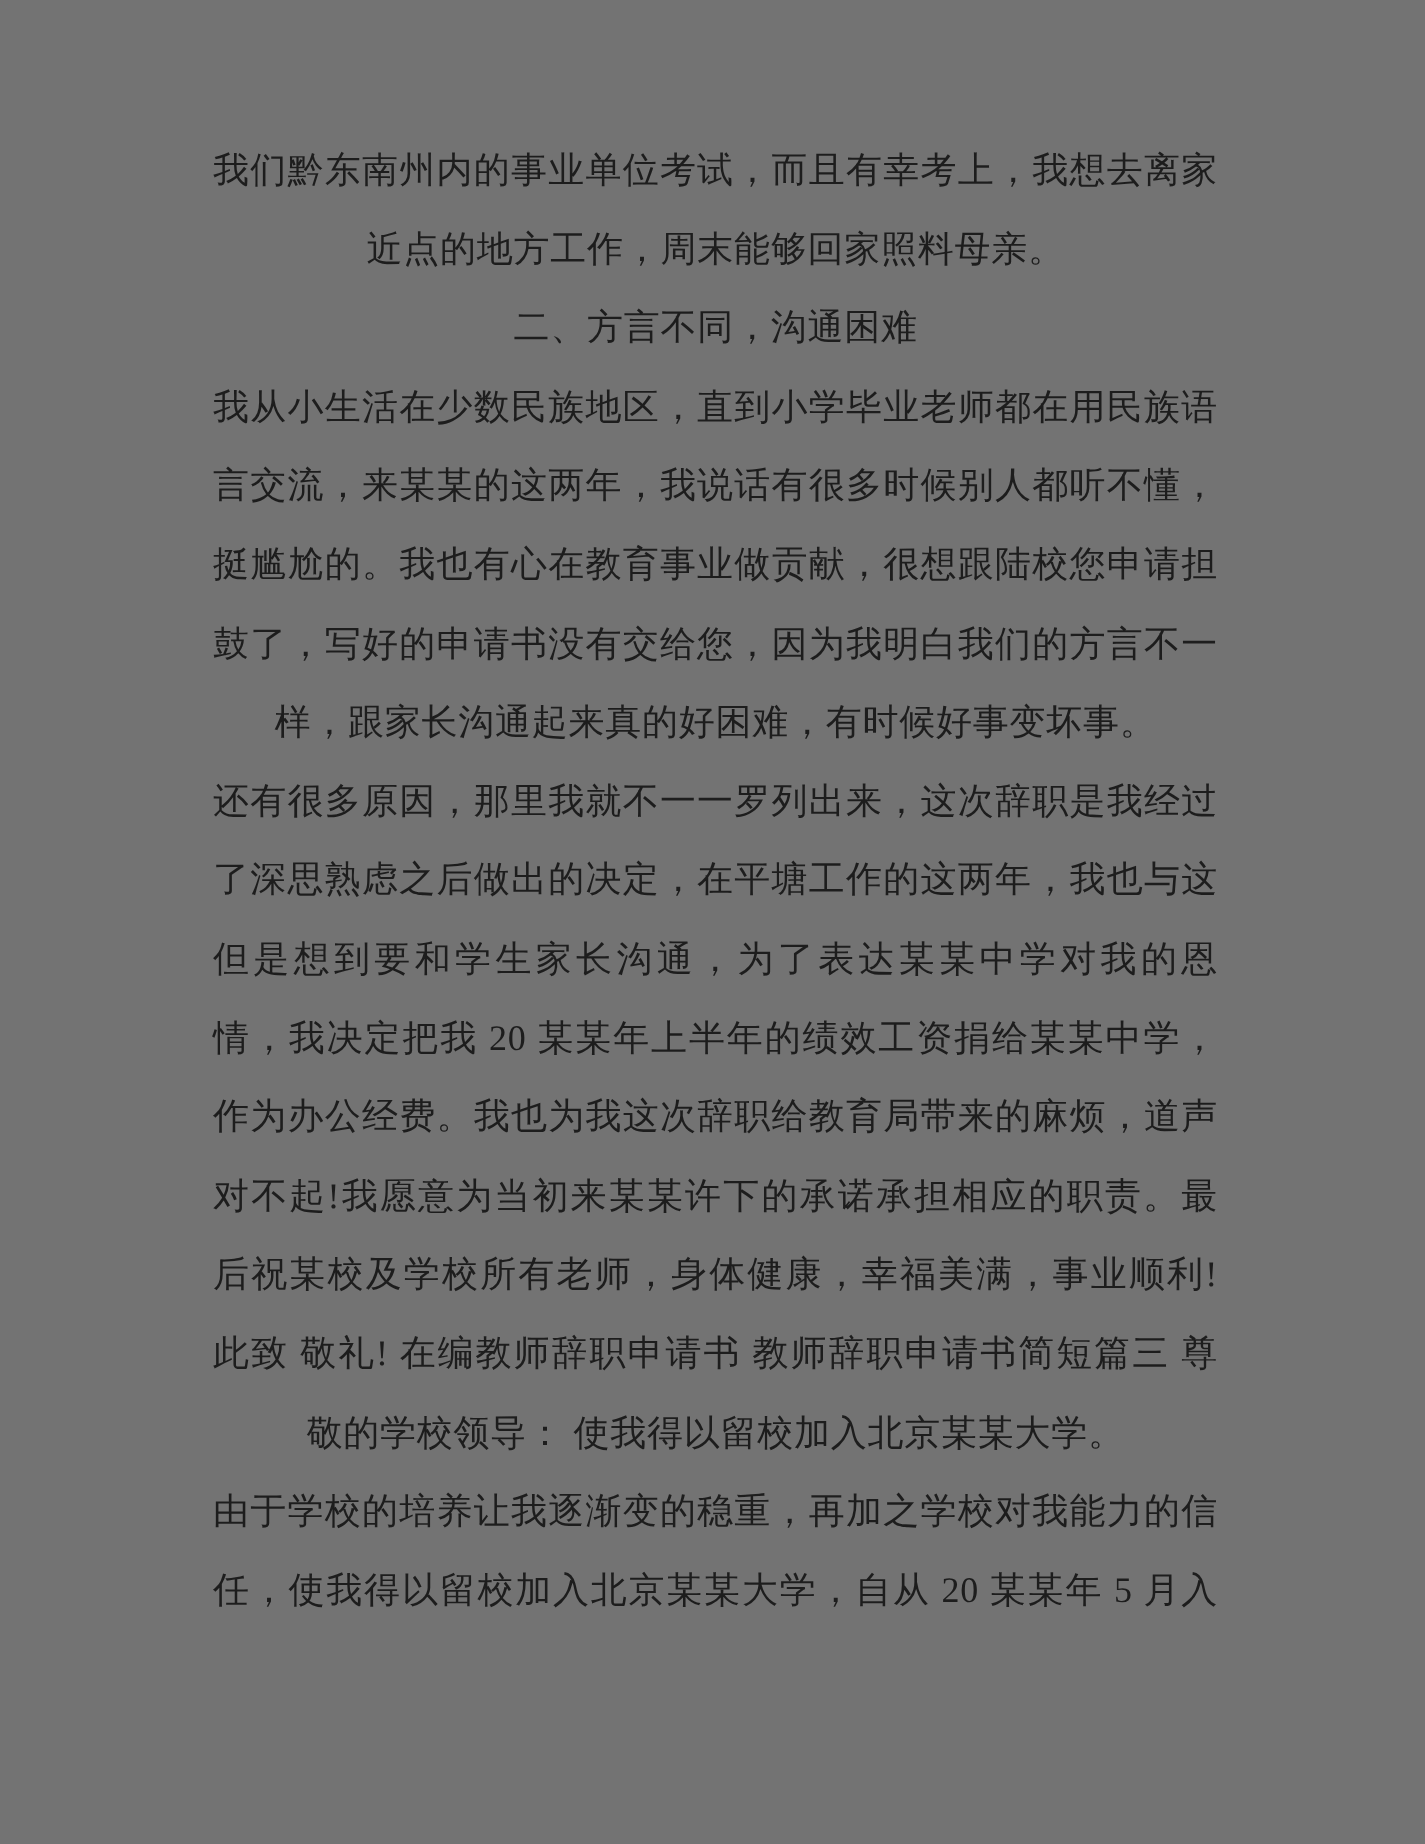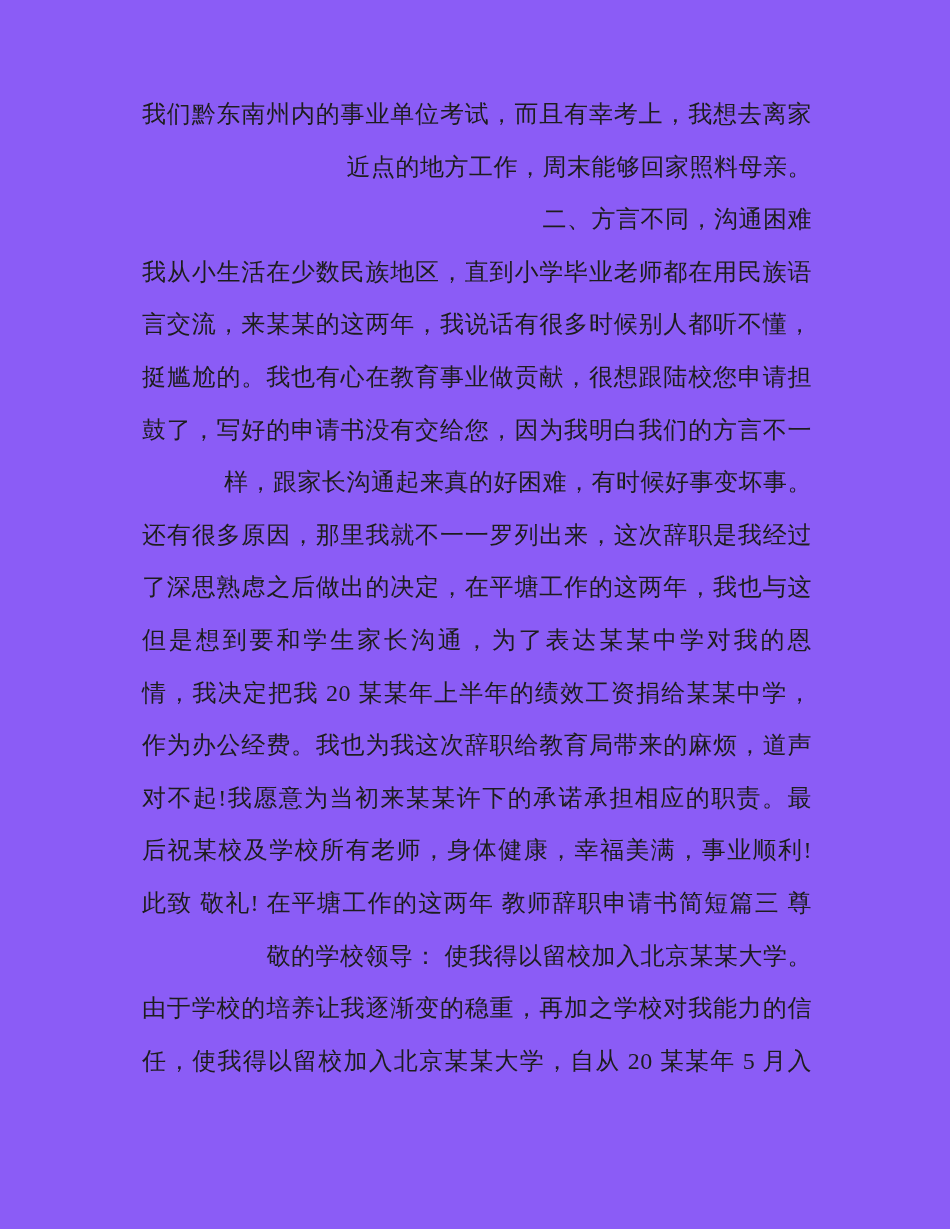--- a/index.html
+++ b/index.html
@@ -4,37 +4,37 @@
 <style>
   html, body {
     margin: 0;
     padding: 0;
     background: #ffffff;
   }
   .page {
     position: relative;
     width: 950px;
     height: 1229px;
-    background: #8b5cf6;
+    background: #737373;
     overflow: hidden;
   }
   .doc {
     position: absolute;
     left: 142px;
     top: 88px;
     width: 670px;
     font-family: "Liberation Serif", "DejaVu Serif", serif;
     font-size: 24px;
     color: #1d1d1d;
     -webkit-font-smoothing: antialiased;
   }
   .line {
     height: 52.6px;
     line-height: 52.6px;
-    text-align: right;
+    text-align: center;
     letter-spacing: 0.5px;
   }
   .line.just {
     text-align: justify;
     text-align-last: justify;
   }
 </style>
 </head>
 <body>
 
@@ -48,18 +48,18 @@
       <div class="line just">挺尴尬的。我也有心在教育事业做贡献，很想跟陆校您申请担</div>
       <div class="line just">鼓了，写好的申请书没有交给您，因为我明白我们的方言不一</div>
       <div class="line">样，跟家长沟通起来真的好困难，有时候好事变坏事。</div>
       <div class="line just">还有很多原因，那里我就不一一罗列出来，这次辞职是我经过</div>
       <div class="line just">了深思熟虑之后做出的决定，在平塘工作的这两年，我也与这</div>
       <div class="line just">但是想到要和学生家长沟通，为了表达某某中学对我的恩</div>
       <div class="line just">情，我决定把我 20 某某年上半年的绩效工资捐给某某中学，</div>
       <div class="line just">作为办公经费。我也为我这次辞职给教育局带来的麻烦，道声</div>
       <div class="line just">对不起!我愿意为当初来某某许下的承诺承担相应的职责。最</div>
       <div class="line just">后祝某校及学校所有老师，身体健康，幸福美满，事业顺利!</div>
-      <div class="line just">此致 敬礼! 在平塘工作的这两年 教师辞职申请书简短篇三 尊</div>
+      <div class="line just">此致 敬礼! 在编教师辞职申请书 教师辞职申请书简短篇三 尊</div>
       <div class="line">敬的学校领导： 使我得以留校加入北京某某大学。</div>
       <div class="line just">由于学校的培养让我逐渐变的稳重，再加之学校对我能力的信</div>
       <div class="line just">任，使我得以留校加入北京某某大学，自从 20 某某年 5 月入</div>
     </div>
 </div>
 
 </body></html>

